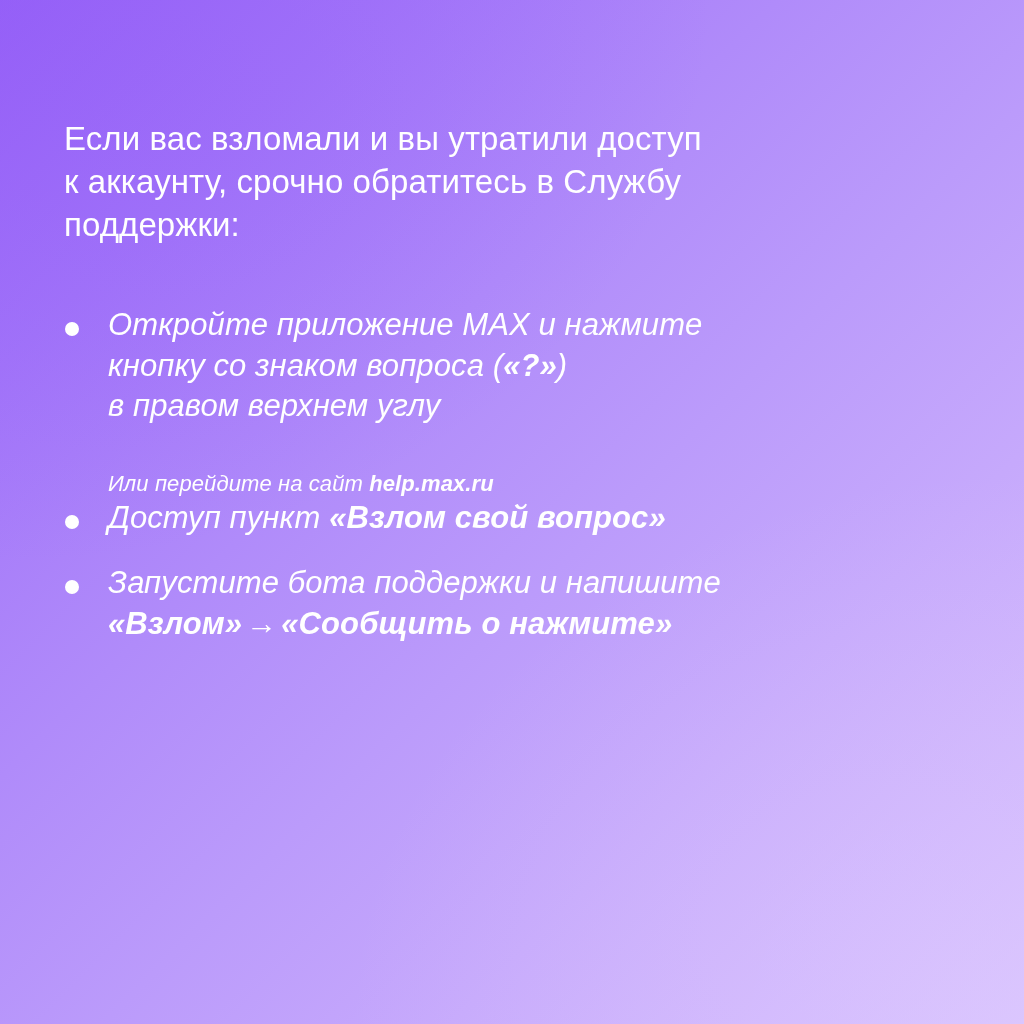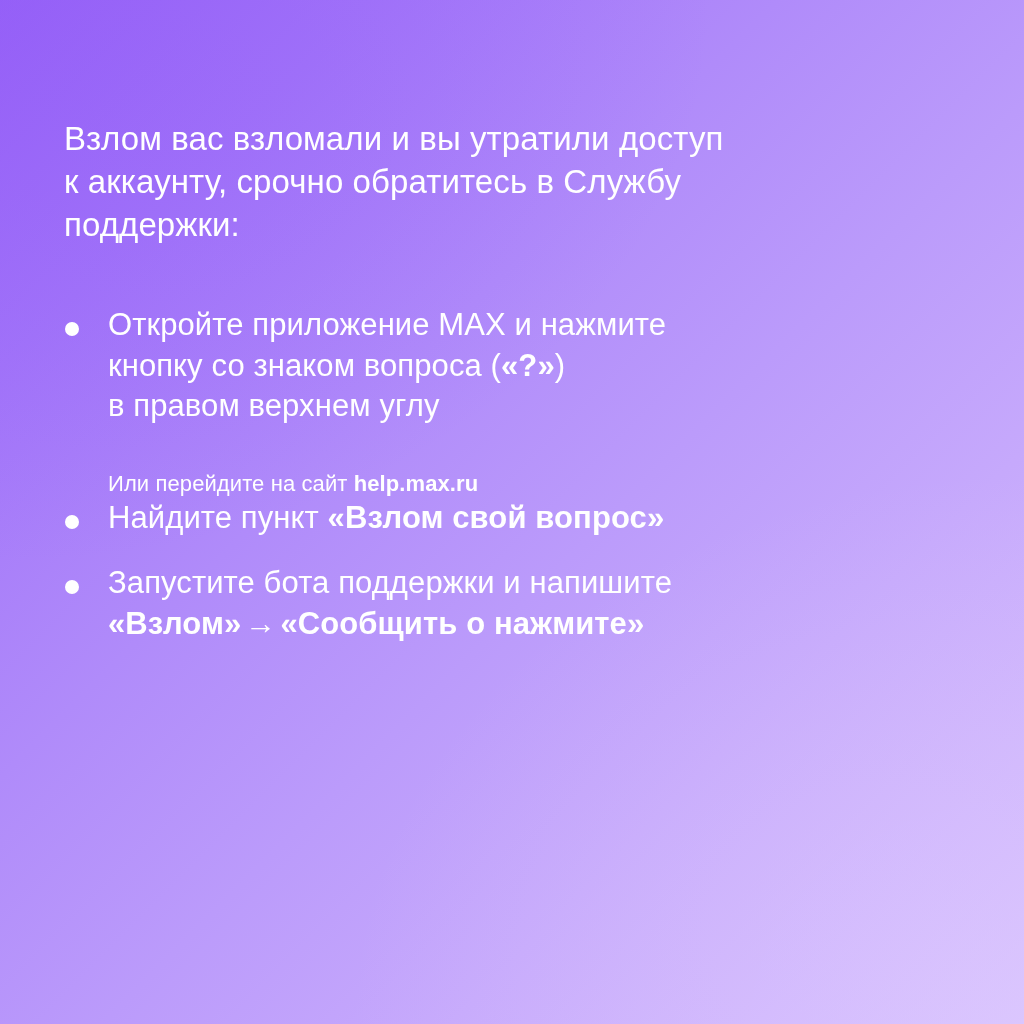--- a/index.html
+++ b/index.html
@@ -71,20 +71,21 @@
     margin: 60px 0 0 0;
     max-width: 690px;
     white-space: pre-line;
   }
 
   
   .steps {
     list-style: none;
     margin: 58px 0 0 0;
     padding: 0;
+    font-style: italic;
   }
 
   .step {
     position: relative;
     padding-left: 44px;
     color: #ffffff;
     font-size: 31px;
     line-height: 1.32;
     font-weight: 400;
     letter-spacing: 0.1px;
@@ -132,40 +133,40 @@
     padding: 0 4px;
   }
 </style>
 </head>
 <body>
 
 <div class="poster">
   <div class="content">
 
 
-    <p class="intro">Взлом вас взломали и вы утратили доступ
+    <p class="intro">Если вас взломали и вы утратили доступ
 к аккаунту, срочно обратитесь в Службу
 поддержки:</p>
 
     <ul class="steps">
 
       <li class="step">
         <span class="step-bullet"></span>
         <span class="step-text"><span>Откройте приложение MAX и нажмите
 кнопку со знаком вопроса (</span><span class="strong">«?»</span><span>)
 в правом верхнем углу</span></span>
       </li>
 
       <li class="substep">
         <span class="step-text"><span>Или перейдите на сайт </span><span class="strong">help.max.ru</span></span>
       </li>
 
       <li class="step">
         <span class="step-bullet"></span>
-        <span class="step-text"><span>Найдите пункт </span><span class="strong">«Взлом свой вопрос»</span><span></span></span>
+        <span class="step-text"><span>Доступ пункт </span><span class="strong">«Взлом свой вопрос»</span><span></span></span>
       </li>
 
       <li class="step">
         <span class="step-bullet"></span>
         <span class="step-text"><span>Запустите бота поддержки и напишите
 </span><span class="strong">«Взлом»</span><span class="arrow">→</span><span class="strong">«Сообщить о нажмите»</span><span></span></span>
       </li>
 
     </ul>
   </div>

